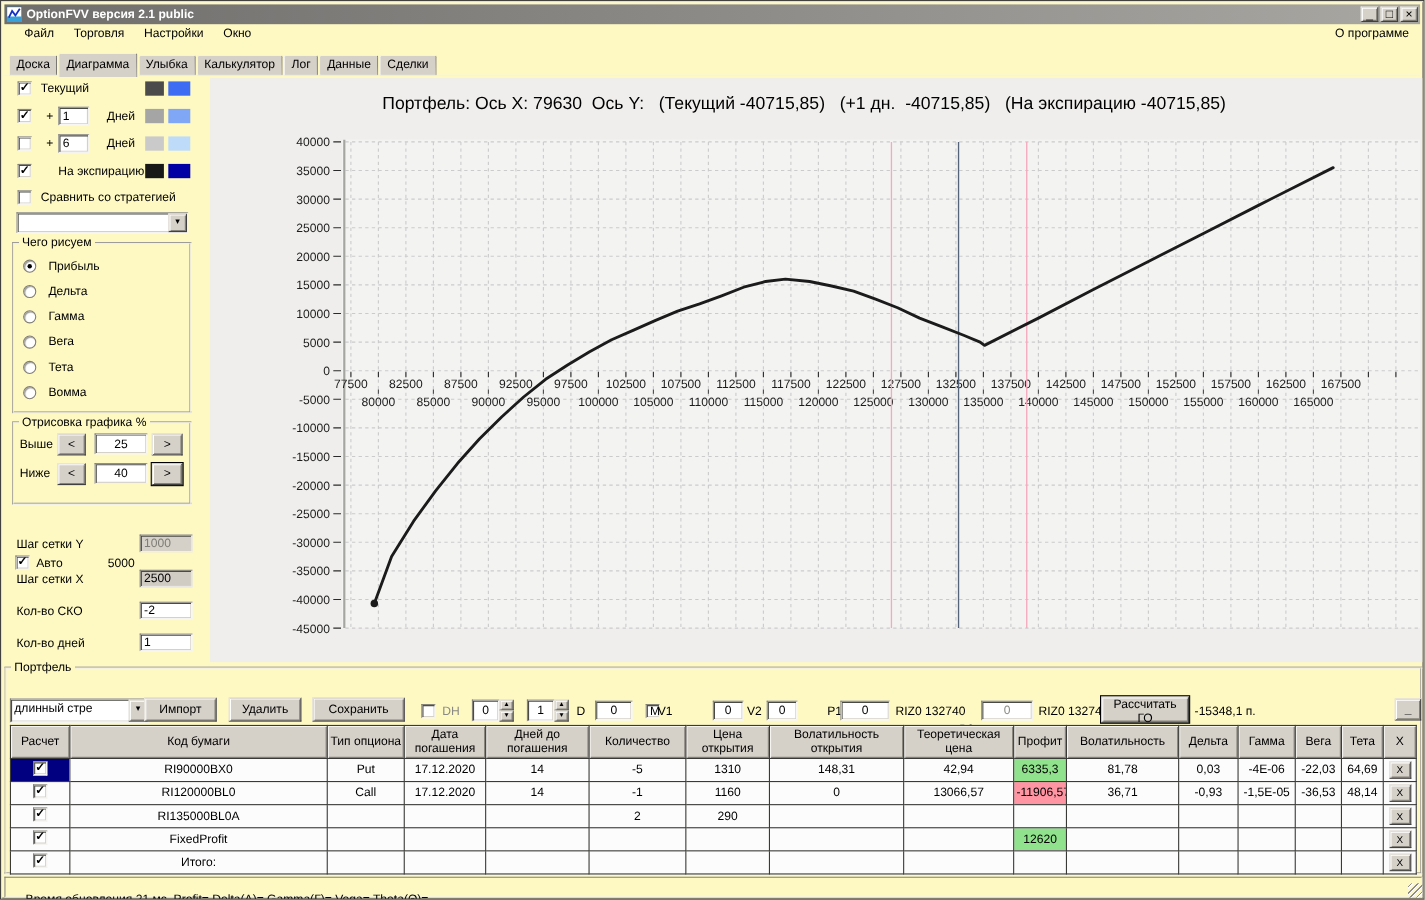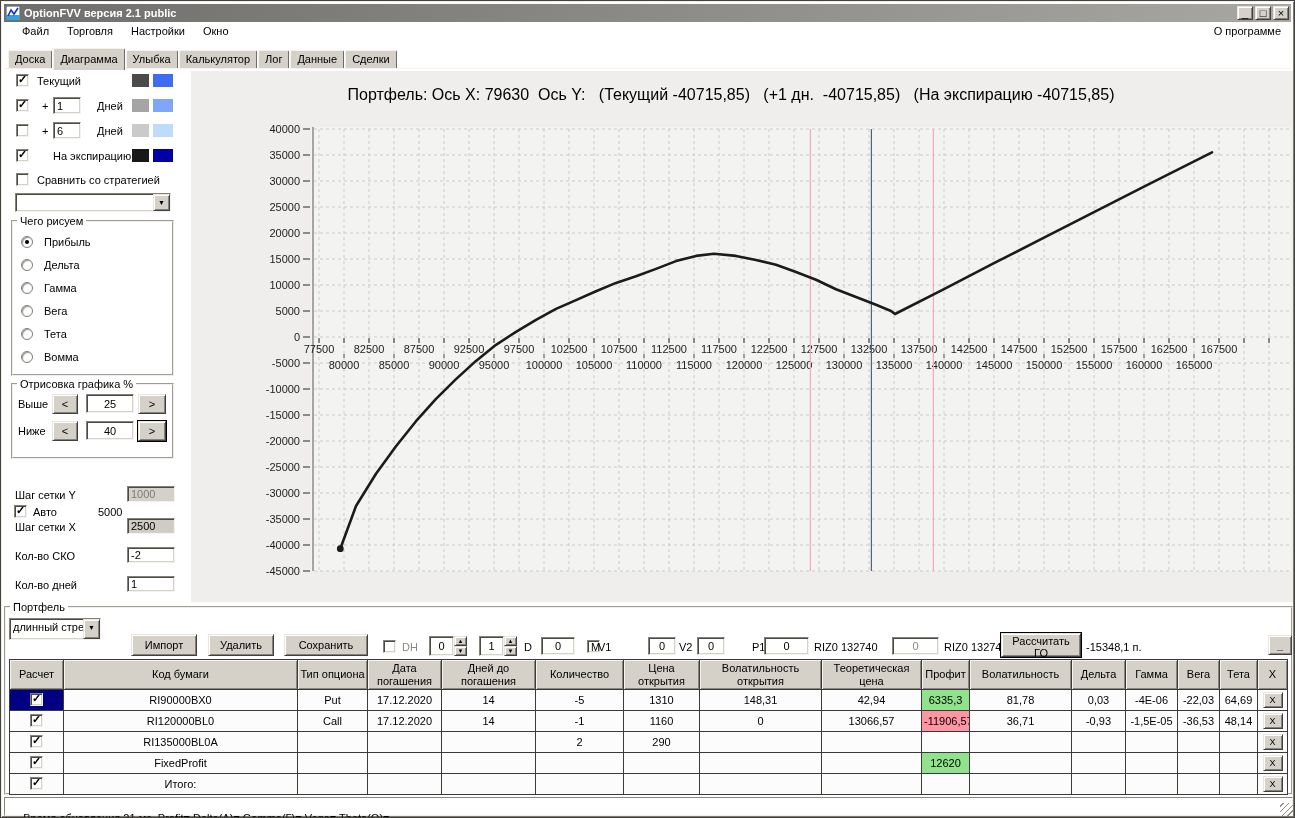--- a/index.html
+++ b/index.html
@@ -1,16 +1,16 @@
 <!DOCTYPE html>
 <html><head>
 <meta charset="utf-8">
 <style>
   html,body { margin:0; padding:0; background:#8a8a8a; font-family:"Liberation Sans",sans-serif; font-size:11px; color:#000; }
-  .window { position:relative; width:1295px; height:818px; background:#ffffff; border:1px solid #44423e;
+  .window { position:relative; width:1295px; height:818px; background:#fef9c3; border:1px solid #44423e;
             box-shadow: inset 1px 1px 0 #f0eee9, inset -1px -1px 0 #7d7a73; box-sizing:border-box; overflow:hidden; }
   .abs { position:absolute; }
   .lbl { position:absolute; white-space:nowrap; }
 
   
   .titlebar { position:absolute; left:3px; top:3px; right:3px; height:18px;
               background:linear-gradient(90deg,#6f6e6c,#a9a7a2); display:flex; align-items:center; padding:0 2px; }
   .titlebar .title { color:#fff; font-weight:bold; margin-left:4px; flex:1; white-space:pre; }
   .winbtn { width:16px; height:14px; margin-left:2px; font-size:9px; line-height:12px; font-weight:bold; text-align:center; padding:0; }
   .appicon { width:14px; height:14px; display:inline-block; }
@@ -426,21 +426,21 @@
   <span class="lbl" style="left:14px;top:520px">Шаг сетки X</span>
   <input class="sunken grayfield abs" style="left: 126px; top: 517px; width: 48px; height: 16px;" value="2500">
   <span class="lbl" style="left:14px;top:549px">Кол-во СКО</span>
   <input class="sunken abs" style="left: 126px; top: 546px; width: 48px; height: 16px;" value="-2">
   <span class="lbl" style="left:14px;top:578px">Кол-во дней</span>
   <input class="sunken abs" style="left: 126px; top: 575px; width: 48px; height: 16px;" value="1">
 
   
   <fieldset class="group portfolio">
     <legend>Портфель</legend>
-    <div class="combo sunken abs" style="left:3px;top:5px;width:92px;height:22px">
+    <div class="combo sunken abs" style="left:3px;top:22px;width:126px;height:22px">
       <span class="cvalue">длинный стре</span>
       <span class="btn arrowbtn"><span>▼</span></span>
     </div>
     <button class="btn abs" style="left:125px;top:21px;width:66px;height:22px">Импорт</button>
     <button class="btn abs" style="left:202px;top:21px;width:66px;height:22px">Удалить</button>
     <button class="btn abs" style="left:278px;top:21px;width:84px;height:22px">Сохранить</button>
     <span class="cb abs" style="left:377px;top:27px"></span>
     <span class="lbl glabel-gray" style="left:396px;top:28px">DH</span>
     <div class="spin abs" style="left:423px;top:23px">
       <input class="sunken" value="0" style="">

